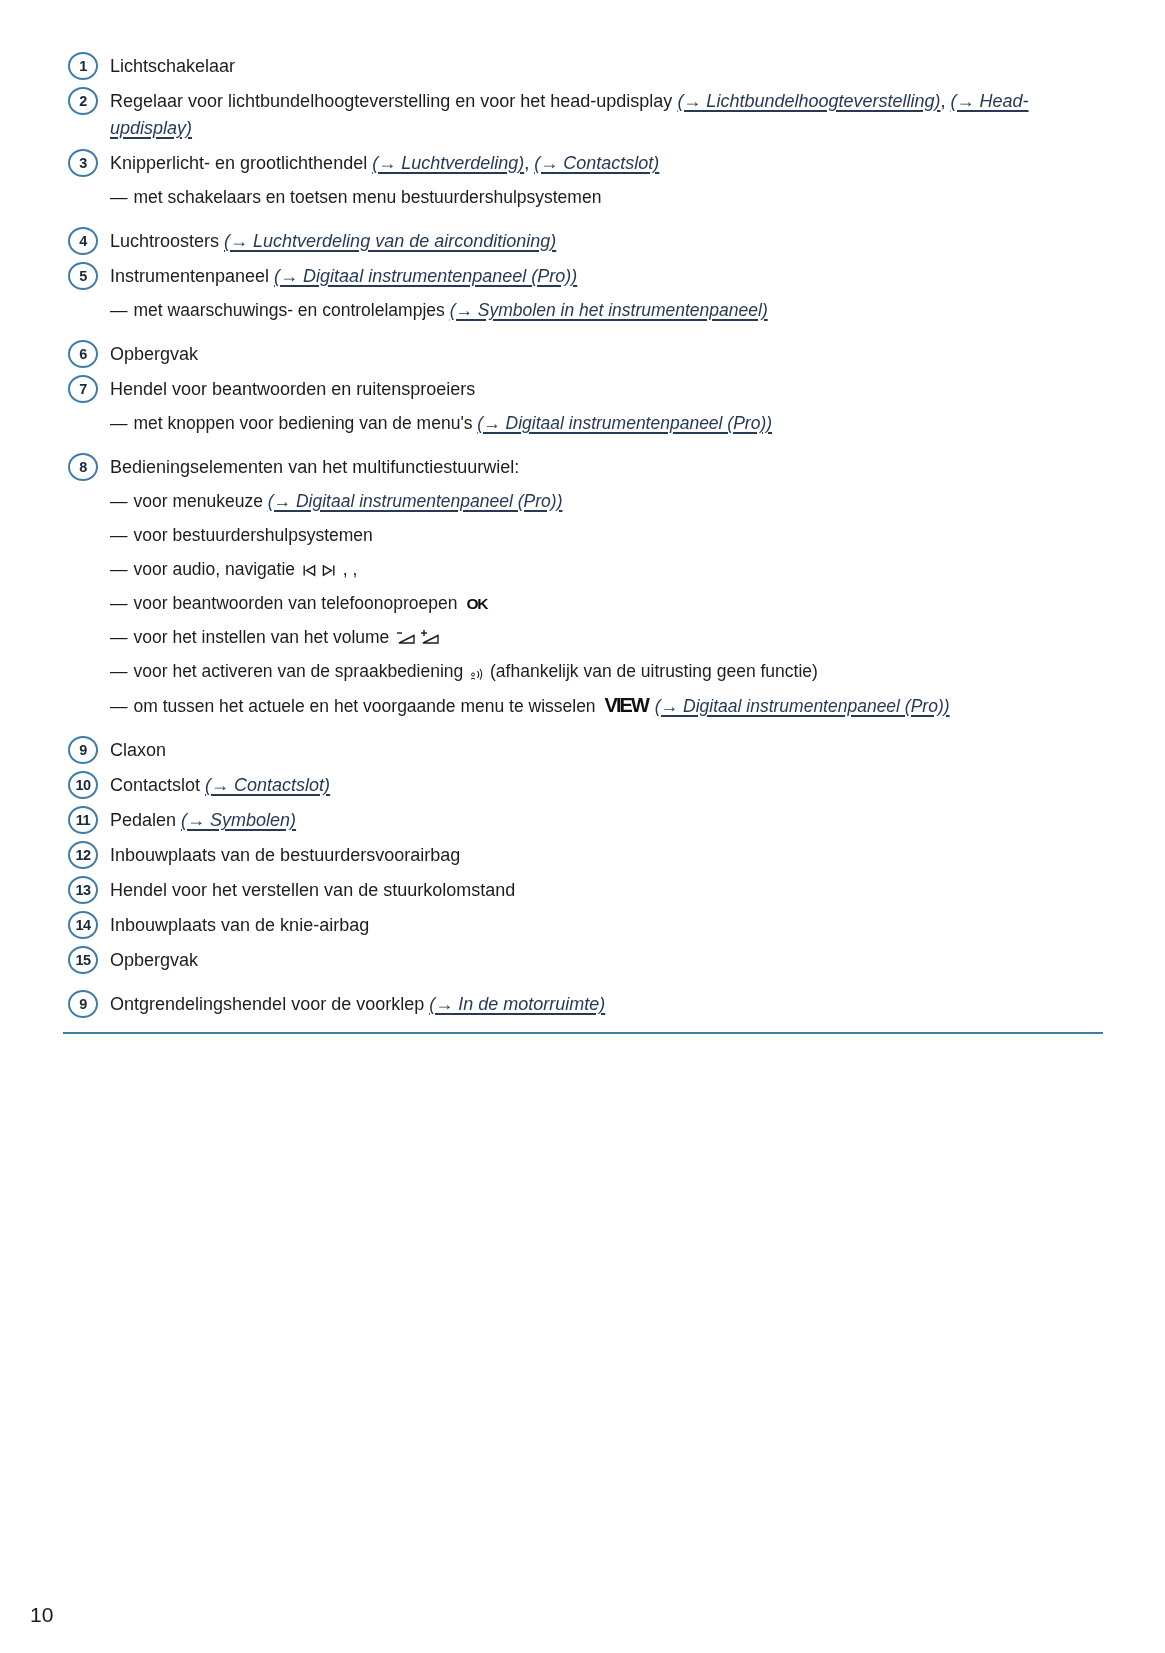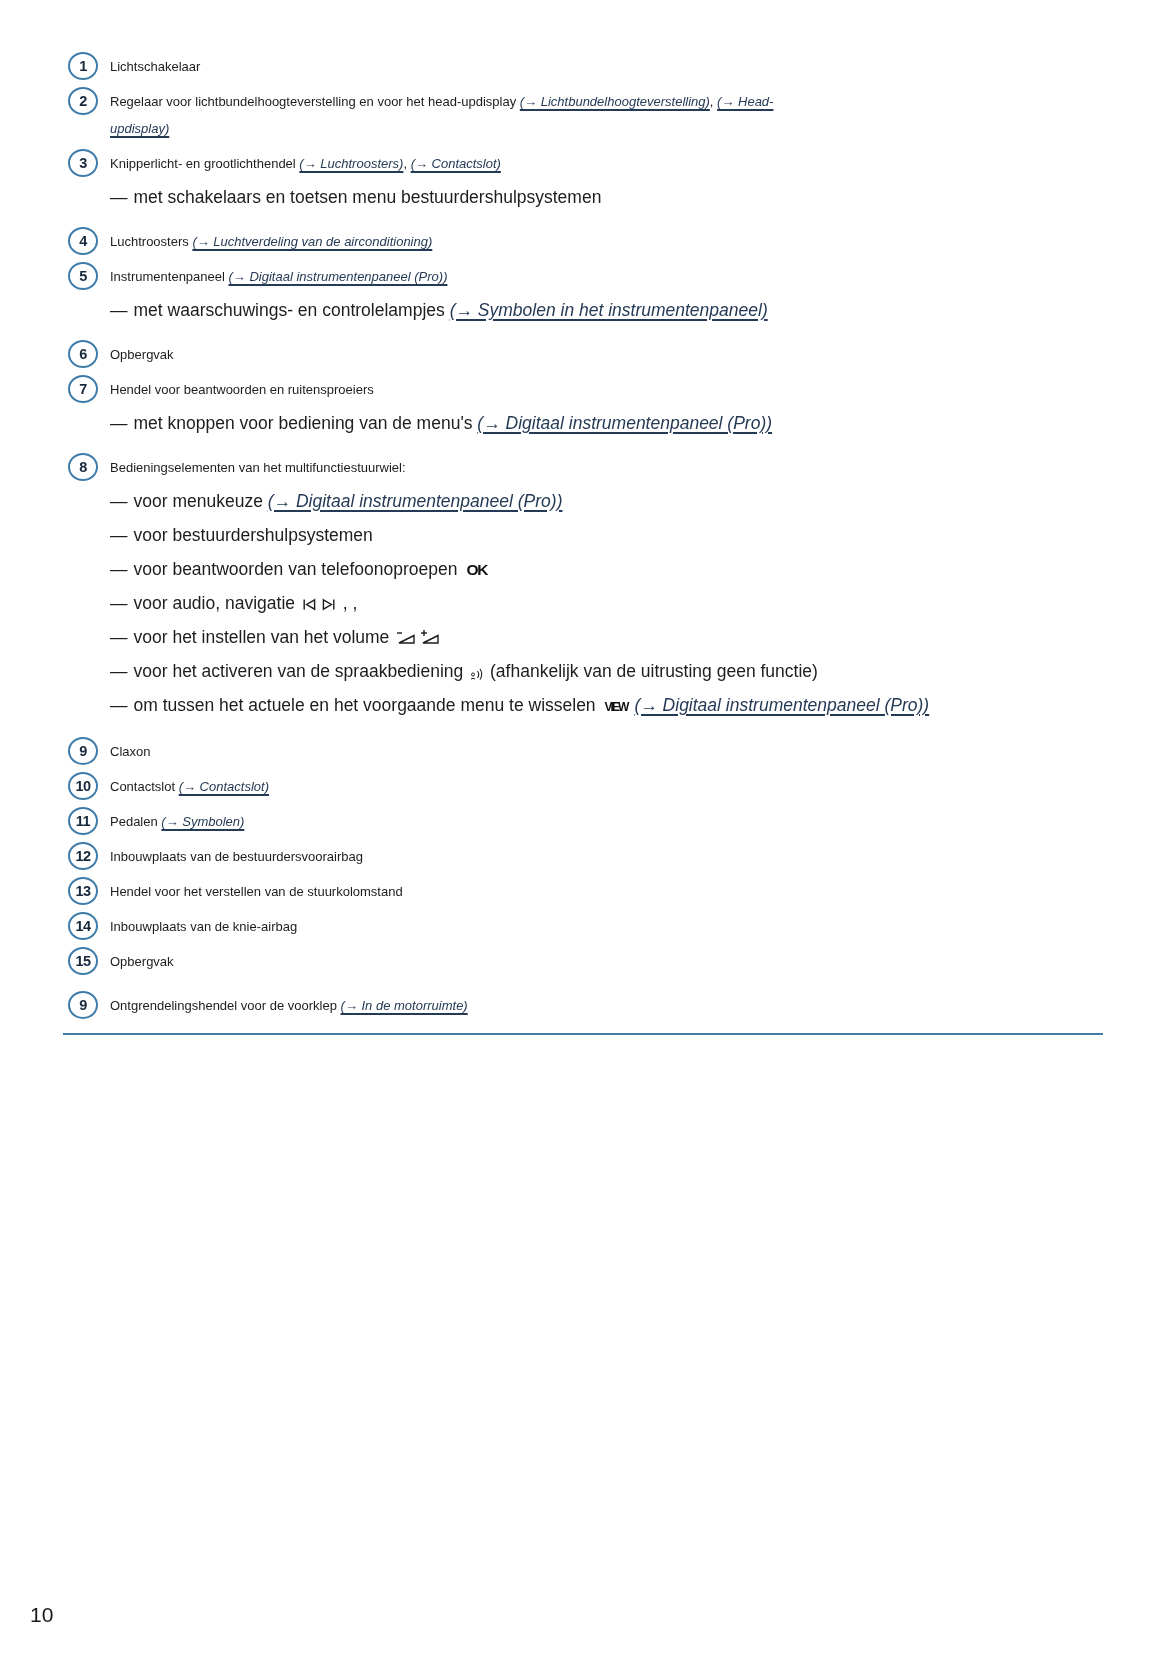--- a/index.html
+++ b/index.html
@@ -23,38 +23,38 @@
     flex:0 0 auto;
     width:30px;height:28px;
     border:2px solid var(--accent);
     border-radius:50%;
     box-sizing:border-box;
     display:flex;align-items:center;justify-content:center;
     font-size:14.5px;font-weight:700;color:#16283c;
     letter-spacing:-0.5px;
     margin-right:12px;margin-top:0px;
   }
-  .item-text{font-size:13px;line-height:27px;padding-top:1px;}
+  .item-text{font-size:18px;line-height:27px;padding-top:1px;}
   .sub{margin:0 0 7px 47px;font-size:17.5px;line-height:27px;}
   .dash{margin-right:6px;}
   a.xref{
     color:var(--link);
     font-style:italic;
     text-decoration:underline;
     text-decoration-thickness:1.5px;
     text-underline-offset:3px;
   }
   .kbd{
     font-weight:700;
     font-size:15.5px;
     letter-spacing:-1.2px;
     color:#111;
     padding-left:2px;
   }
-  .kbd.narrow{letter-spacing:-1.9px;font-size:12px;}
+  .kbd.narrow{letter-spacing:-1.9px;font-size:20px;}
   .icon svg{vertical-align:-2px;}
   .icon{margin:0 2px;}
   .icon.voice-control-icon svg{vertical-align:-4px;}
   .rule{height:2px;background:var(--accent);margin-top:14px;width:100%;}
   .page-number{
     position:absolute;left:30px;top:1603px;
     font-size:21px;color:#1b1b1b;
   }
 </style>
 </head>
@@ -66,21 +66,21 @@
         <div class="item">
     <span class="badge">1</span>
     <span class="item-text">Lichtschakelaar</span>
   </div>
         <div class="item">
     <span class="badge">2</span>
     <span class="item-text">Regelaar voor lichtbundelhoogteverstelling en voor het head-updisplay <a class="xref" href="#">(→ Lichtbundelhoogteverstelling)</a>, <a class="xref" href="#">(→ Head-</a><br><a class="xref" href="#">updisplay)</a></span>
   </div>
         <div class="item">
     <span class="badge">3</span>
-    <span class="item-text">Knipperlicht- en grootlichthendel <a class="xref" href="#">(→ Luchtroosters)</a>, <a class="xref" href="#">(→ Contactslot)</a></span>
+    <span class="item-text">Knipperlicht- en grootlichthendel <a class="xref" href="#">(→ Luchtverdeling)</a>, <a class="xref" href="#">(→ Contactslot)</a></span>
   </div>
         <div class="sub"><span class="dash">—</span><span>met schakelaars en toetsen menu bestuurdershulpsystemen</span></div>
         <div class="item gap">
     <span class="badge">4</span>
     <span class="item-text">Luchtroosters <a class="xref" href="#">(→ Luchtverdeling van de airconditioning)</a></span>
   </div>
         <div class="item">
     <span class="badge">5</span>
     <span class="item-text">Instrumentenpaneel <a class="xref" href="#">(→ Digitaal instrumentenpaneel (Pro))</a></span>
   </div>
@@ -93,28 +93,28 @@
     <span class="badge">7</span>
     <span class="item-text">Hendel voor beantwoorden en ruitensproeiers</span>
   </div>
         <div class="sub"><span class="dash">—</span><span>met knoppen voor bediening van de menu's <a class="xref" href="#">(→ Digitaal instrumentenpaneel (Pro))</a></span></div>
         <div class="item gap">
     <span class="badge">8</span>
     <span class="item-text">Bedieningselementen van het multifunctiestuurwiel:</span>
   </div>
         <div class="sub"><span class="dash">—</span><span>voor menukeuze <a class="xref" href="#">(→ Digitaal instrumentenpaneel (Pro))</a></span></div>
         <div class="sub"><span class="dash">—</span><span>voor bestuurdershulpsystemen</span></div>
-        <div class="sub"><span class="dash">—</span><span>voor beantwoorden van telefoonoproepen <span class="icon ok-button-icon kbd">OK</span></span></div>
         <div class="sub"><span class="dash">—</span><span>voor audio, navigatie <span class="icon previous-track-icon"><svg width="15" height="13" viewBox="0 0 15 13">
                 <path d="M2.2 1.5 V11.5" fill="none" stroke="#1c1c1c" stroke-width="1.4" stroke-linejoin="miter"></path>
                 <path d="M12.6 1.8 L4.6 6.5 L12.6 11.2 Z" fill="none" stroke="#1c1c1c" stroke-width="1.4" stroke-linejoin="miter"></path>
               </svg></span><span class="icon next-track-icon"><svg width="15" height="13" viewBox="0 0 15 13">
                 <path d="M12.8 1.5 V11.5" fill="none" stroke="#1c1c1c" stroke-width="1.4" stroke-linejoin="miter"></path>
                 <path d="M2.4 1.8 L10.4 6.5 L2.4 11.2 Z" fill="none" stroke="#1c1c1c" stroke-width="1.4" stroke-linejoin="miter"></path>
               </svg></span> , ,</span></div>
+        <div class="sub"><span class="dash">—</span><span>voor beantwoorden van telefoonoproepen <span class="icon ok-button-icon kbd">OK</span></span></div>
         <div class="sub"><span class="dash">—</span><span>voor het instellen van het volume <span class="icon volume-down-icon"><svg width="20" height="16" viewBox="0 0 20 16">
                 <path d="M1 4 H6" fill="none" stroke="#1c1c1c" stroke-width="1.4" stroke-linejoin="miter"></path>
                 <path d="M3 14 L18 14 L18 6.5 Z" fill="none" stroke="#1c1c1c" stroke-width="1.4" stroke-linejoin="miter"></path>
               </svg></span><span class="icon volume-up-icon"><svg width="20" height="16" viewBox="0 0 20 16">
                 <path d="M1 4 H7" fill="none" stroke="#1c1c1c" stroke-width="1.4" stroke-linejoin="miter"></path>
                 <path d="M4 1 V7" fill="none" stroke="#1c1c1c" stroke-width="1.4" stroke-linejoin="miter"></path>
                 <path d="M3 14 L18 14 L18 6.5 Z" fill="none" stroke="#1c1c1c" stroke-width="1.4" stroke-linejoin="miter"></path>
               </svg></span></span></div>
         <div class="sub"><span class="dash">—</span><span>voor het activeren van de spraakbediening <span class="icon voice-control-icon"><svg width="13" height="15" viewBox="0 0 13 15">
                 <circle cx="3" cy="8.5" r="1.5" fill="none" stroke="#1c1c1c" stroke-width="1"></circle>

